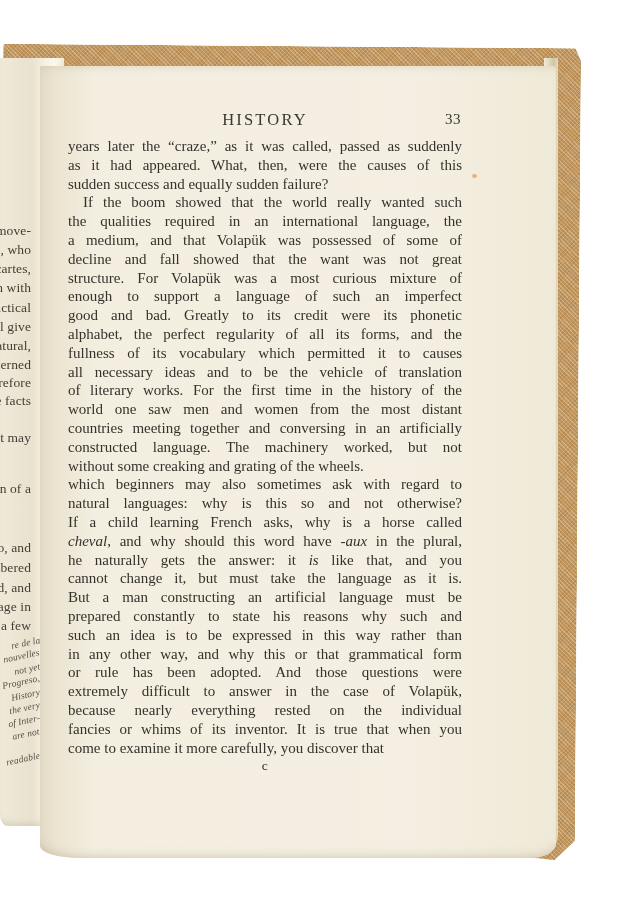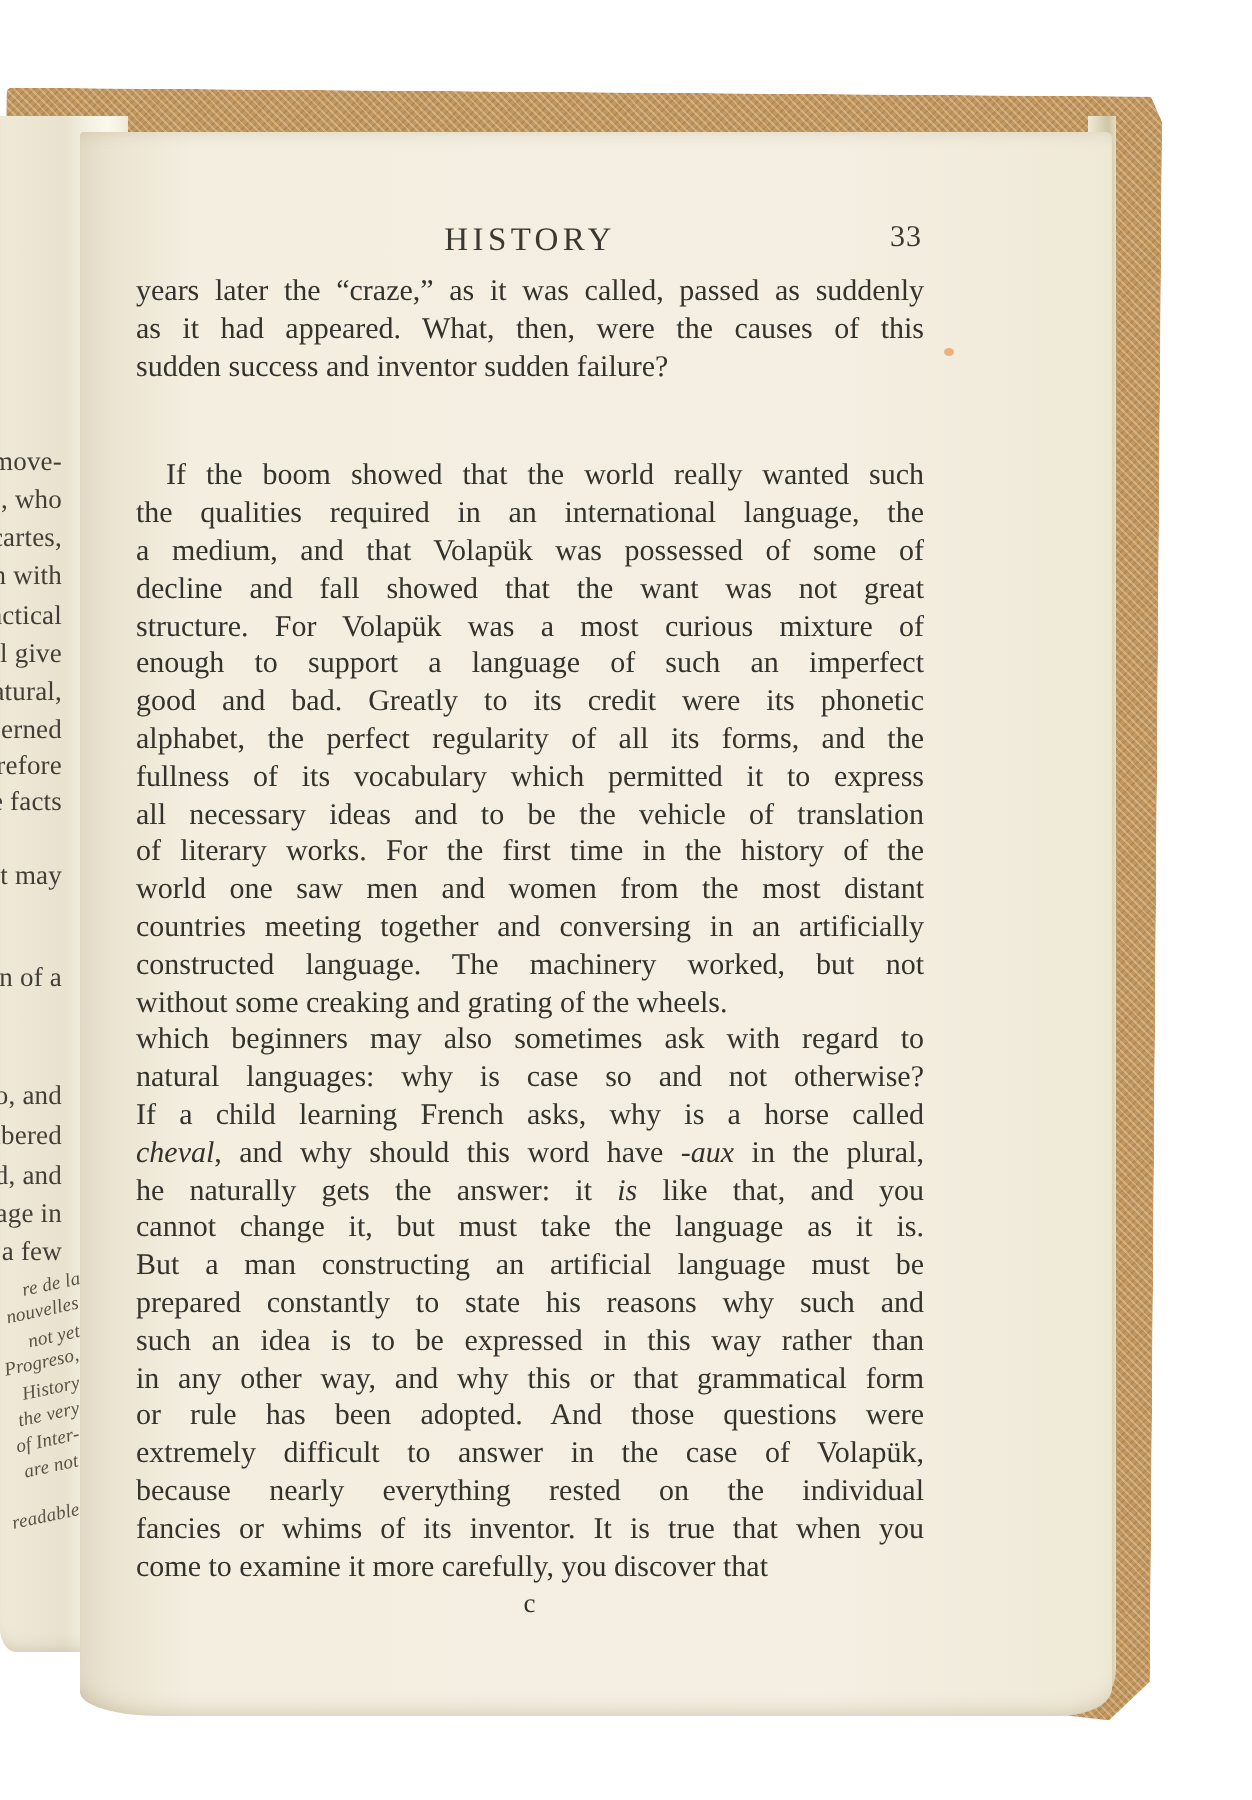--- a/index.html
+++ b/index.html
@@ -58,21 +58,21 @@
   }
   .page-number { position:absolute; right:1px; top:1px; font-size:15px; letter-spacing:.5px; }
   .speck { position:absolute; left:432px; top:108px; width:5px; height:4px; border-radius:50%; background:#e9a76b; opacity:.85; }
 
   .text-block {
     position:absolute; left:28px; top:71px; width:394px;
     font-size:15px; line-height:18.8px; color:#34322c;
   }
   .line { height:18.8px; overflow:hidden; text-align:justify; text-align-last:justify; }
   .line.last { text-align-last:left; }
-  .line.indent { text-indent:15px;margin-top:36px; }
+  .line.indent { text-indent:15px; }
   .line i { font-style:italic; }
   .signature { height:18.8px; text-align:center; font-size:13.5px; letter-spacing:.5px; }
 </style>
 </head>
 <body>
 
 <div id="scene">
   <div class="cover"></div>
   <div class="page-edge"></div>
 
@@ -109,38 +109,38 @@
 
   <div class="main-page">
     <div class="speck"></div>
     <div class="header-row">
       <span class="header-title">HISTORY</span>
       <span class="page-number">33</span>
     </div>
     <div class="text-block">
         <div class="line">years later the “craze,” as it was called, passed as suddenly</div>
         <div class="line">as it had appeared. What, then, were the causes of this</div>
-        <div class="line last">sudden success and inventor sudden failure?</div>
+        <div class="line last">sudden success and equally sudden failure?</div>
         <div class="line indent">If the boom showed that the world really wanted such</div>
         <div class="line">the qualities required in an international language, the</div>
         <div class="line">a medium, and that Volapük was possessed of some of</div>
         <div class="line">decline and fall showed that the want was not great</div>
         <div class="line">structure. For Volapük was a most curious mixture of</div>
         <div class="line">enough to support a language of such an imperfect</div>
         <div class="line">good and bad. Greatly to its credit were its phonetic</div>
         <div class="line">alphabet, the perfect regularity of all its forms, and the</div>
-        <div class="line">fullness of its vocabulary which permitted it to express</div>
+        <div class="line">fullness of its vocabulary which permitted it to causes</div>
         <div class="line">all necessary ideas and to be the vehicle of translation</div>
         <div class="line">of literary works. For the first time in the history of the</div>
         <div class="line">world one saw men and women from the most distant</div>
         <div class="line">countries meeting together and conversing in an artificially</div>
         <div class="line">constructed language. The machinery worked, but not</div>
         <div class="line last">without some creaking and grating of the wheels.</div>
         <div class="line">which beginners may also sometimes ask with regard to</div>
-        <div class="line">natural languages: why is case so and not otherwise?</div>
+        <div class="line">natural languages: why is this so and not otherwise?</div>
         <div class="line">If a child learning French asks, why is a horse called</div>
         <div class="line"><i>cheval</i>, and why should this word have <i>-aux</i> in the plural,</div>
         <div class="line">he naturally gets the answer: it <i>is</i> like that, and you</div>
         <div class="line">cannot change it, but must take the language as it is.</div>
         <div class="line">But a man constructing an artificial language must be</div>
         <div class="line">prepared constantly to state his reasons why such and</div>
         <div class="line">such an idea is to be expressed in this way rather than</div>
         <div class="line">in any other way, and why this or that grammatical form</div>
         <div class="line">or rule has been adopted. And those questions were</div>
         <div class="line">extremely difficult to answer in the case of Volapük,</div>

